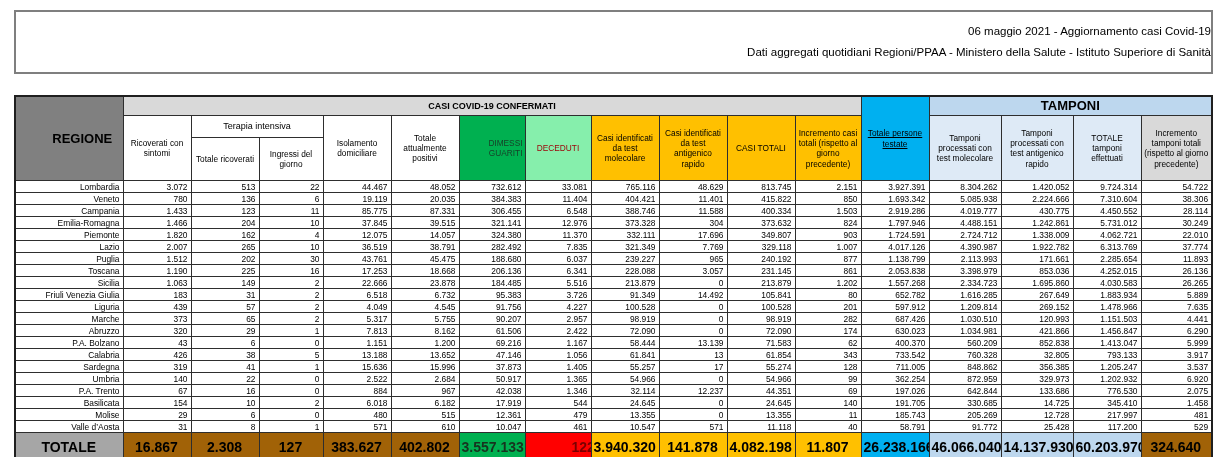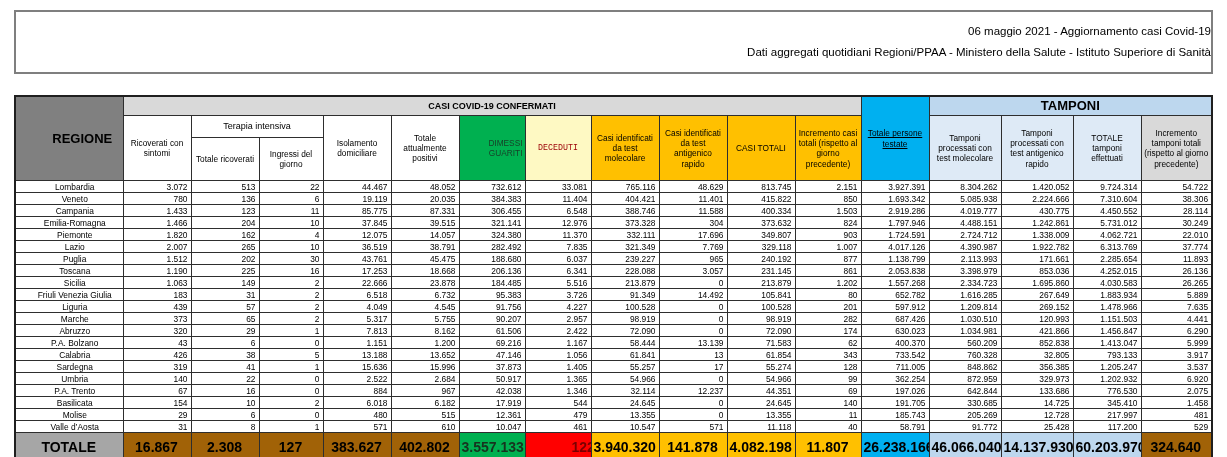--- a/index.html
+++ b/index.html
@@ -24,31 +24,31 @@
   th,td{ border:1px solid #2e2e2e; overflow:hidden; }
   thead th{
     font-weight:normal; font-size:8.3px; line-height:1.25;
     text-align:center; vertical-align:middle; padding:1px 2px;
     background:#fff;
   }
   .hdr-region{ background:#808080; font-weight:bold; font-size:13px;padding-left:28px; }
   .grp-casi{ background:#d9d9d9; font-weight:bold; font-size:9px; }
   .grp-tamponi{ background:#bdd7ee; font-weight:bold; font-size:13px; }
   .hdr-green{ background:#00b050; color:#173f28;text-align:right; }
-  .hdr-red{ background:#fef9c3; color:#9c0006;font-family:Liberation Mono, monospace; }
+  .hdr-red{ background:#86efac; color:#9c0006; }
   .hdr-yellow{ background:#ffc000; }
   .hdr-cyan{ background:#00b0f0;text-decoration:underline; }
   .hdr-ltblue{ background:#deeaf6; }
   .hdr-gray{ background:#d9d9d9; }
 
   tbody td{
     font-size:8.4px; line-height:1; height:12px; padding:1px 3px 1px 2px;
     background:#fff; white-space:nowrap;
   }
-  td.region{ text-align:center; padding-left:14px; }
+  td.region{ text-align:right; padding-left:14px; }
   td.num{ text-align:right; font-variant-numeric:tabular-nums; }
 
   tr.total td{ font-weight:bold; height:28px; font-size:14px;text-align:center; }
   td.t-label{ background:#a6a6a6; text-align:center; }
   td.t-gray{ background:#a16207; }
   td.t-green{ background:#00b050; color:#17331f; }
   td.t-red{ background:#ff0000; color:#7a0000;padding-left:46px; }
   td.t-yellow{ background:#ffc000;margin-left:32px; }
   td.t-cyan{ background:#00b0f0; }
   td.t-blue{ background:#bdd7ee; }

